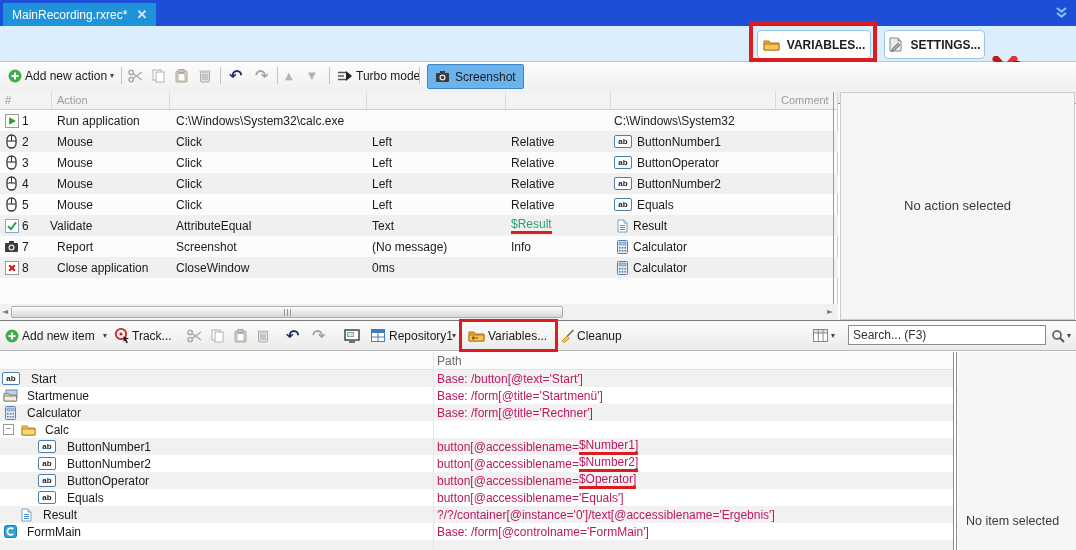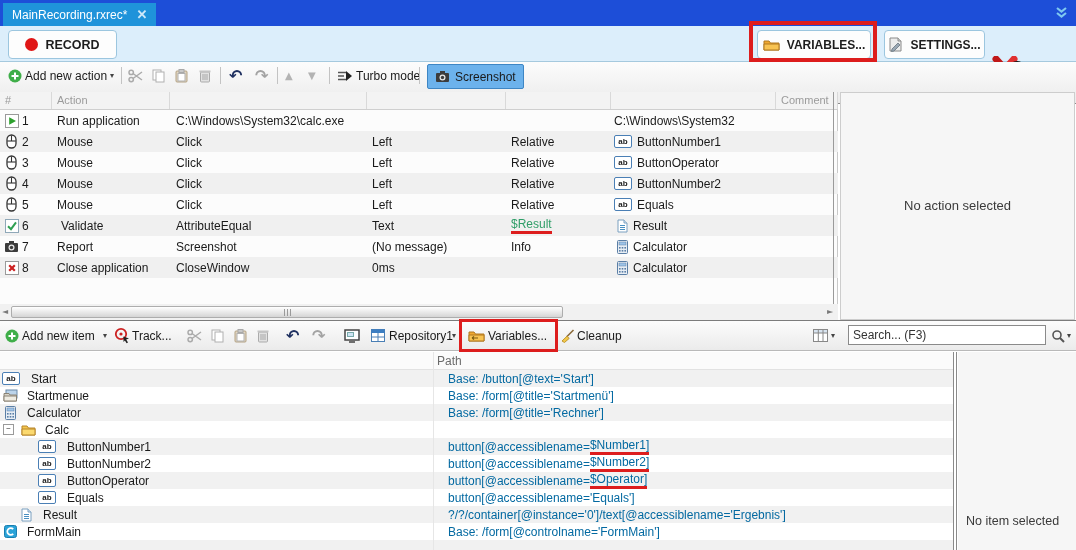--- a/index.html
+++ b/index.html
@@ -77,21 +77,21 @@
                font-family:"Liberation Sans",sans-serif;font-size:12px;padding:0 4px;color:#222;background:#fff;}
   #repo-search::placeholder{color:#333;opacity:1;}
 
   
   #rheader{left:0;top:352px;width:953px;height:18px;background:#fbfbfb;border-bottom:1px solid #e2e2e2;box-sizing:border-box;}
   #rheader .ph{position:absolute;left:437px;top:2px;color:#6b6b6b;font-size:12px;}
   #treebody{left:0;top:370px;width:953px;height:180px;}
   .rrow{position:absolute;left:0;width:953px;height:17px;}
   .rrow.alt{background:#f1f1f1;}
   .rleft{position:absolute;left:0;top:0;height:17px;display:flex;align-items:center;white-space:nowrap;}
-  .rpath{position:absolute;left:437px;top:0;height:17px;display:flex;align-items:center;white-space:nowrap;font-size:12px;color:#0369a1;margin-left:11px;}
+  .rpath{position:absolute;left:437px;top:0;height:17px;display:flex;align-items:center;white-space:nowrap;font-size:12px;color:#be185d;}
   .rlabel{margin-left:6px;font-size:12px;}
   .rlabel.b{font-weight:normal;}
   .expander{display:inline-block;width:9px;height:9px;border:1px solid #9a9a9a;background:#fff;font-size:8px;line-height:7px;
             text-align:center;color:#333;margin-right:6px;flex:0 0 auto;}
   #tree-colline{left:433px;top:352px;width:1px;height:198px;background:#e6e6e6;}
 
   
   #vline-b1{left:953px;top:352px;width:1px;height:198px;background:#8a8a8a;}
   #vline-b2{left:956px;top:352px;width:1px;height:198px;background:#8a8a8a;}
   #panel-item{left:958px;top:352px;width:118px;height:198px;background:#f6f6f6;}
@@ -107,24 +107,20 @@
   </div>
   <span class="abs" id="bar-chevron">
     <svg width="13" height="11">
         <path d="M2 1 L6.5 4.5 L11 1" fill="none" stroke="#7ec8f0" stroke-width="2.2"></path>
         <path d="M2 6 L6.5 9.5 L11 6" fill="none" stroke="#7ec8f0" stroke-width="2.2"></path>
       </svg>
   </span>
 </div>
 
 <div class="abs" id="toolbar1">
-  <div class="bigbtn" id="record-btn">
-    <span class="reddot"></span>
-    <span>RECORD</span>
-  </div>
   <div class="bigbtn" id="variables-btn">
     <span>
       <svg width="17" height="12" viewBox="0 0 17 12">
           <path d="M1 2 h5 l1.5 2 H16 v7 H1 z" fill="#f0a830" stroke="#b07820"></path>
           <path d="M1 5 h15 v6 H1 z" fill="#f8c352" stroke="#b07820"></path>
         </svg>
     </span>
     <span>VARIABLES...</span>
   </div>
   <div class="bigbtn" id="settings-btn">
@@ -356,21 +352,21 @@
       <div class="trow alt" style="top: 123px;">
         <div class="tcell" style="left: 0px; width: 52px; padding-left: 3px; box-sizing: border-box;">
           <span class="icon-sp">
             <svg width="14" height="14">
               <rect x="0.5" y="0.5" width="13" height="13" fill="#fff" stroke="#8fa8b8"></rect>
               <path d="M3 7.2 L6 10.2 L11 3.4" stroke="#2fa052" stroke-width="2" fill="none"></path>
             </svg>
           </span>
           <span>6</span>
         </div>
-        <div class="tcell" style="left: 56px; width: 118px; padding-left: 5px; box-sizing: border-box;">
+        <div class="tcell" style="left: 45px; width: 118px; padding-left: 5px; box-sizing: border-box;">
           <span>Validate</span>
         </div>
         <div class="tcell" style="left: 367px; width: 139px; padding-left: 5px; box-sizing: border-box;">Text</div>
         <div class="tcell" style="left: 170px; width: 197px; padding-left: 6px; box-sizing: border-box;">AttributeEqual</div>
         <div class="tcell" style="left: 506px; width: 105px; padding-left: 5px; box-sizing: border-box;">
           <span class="green u-red">$Result</span>
         </div>
         <div class="tcell" style="left: 611px; width: 165px; padding-left: 3px; box-sizing: border-box;">
           <span class="icon-sp">
             <svg width="11" height="14" viewBox="0 0 11 14">

